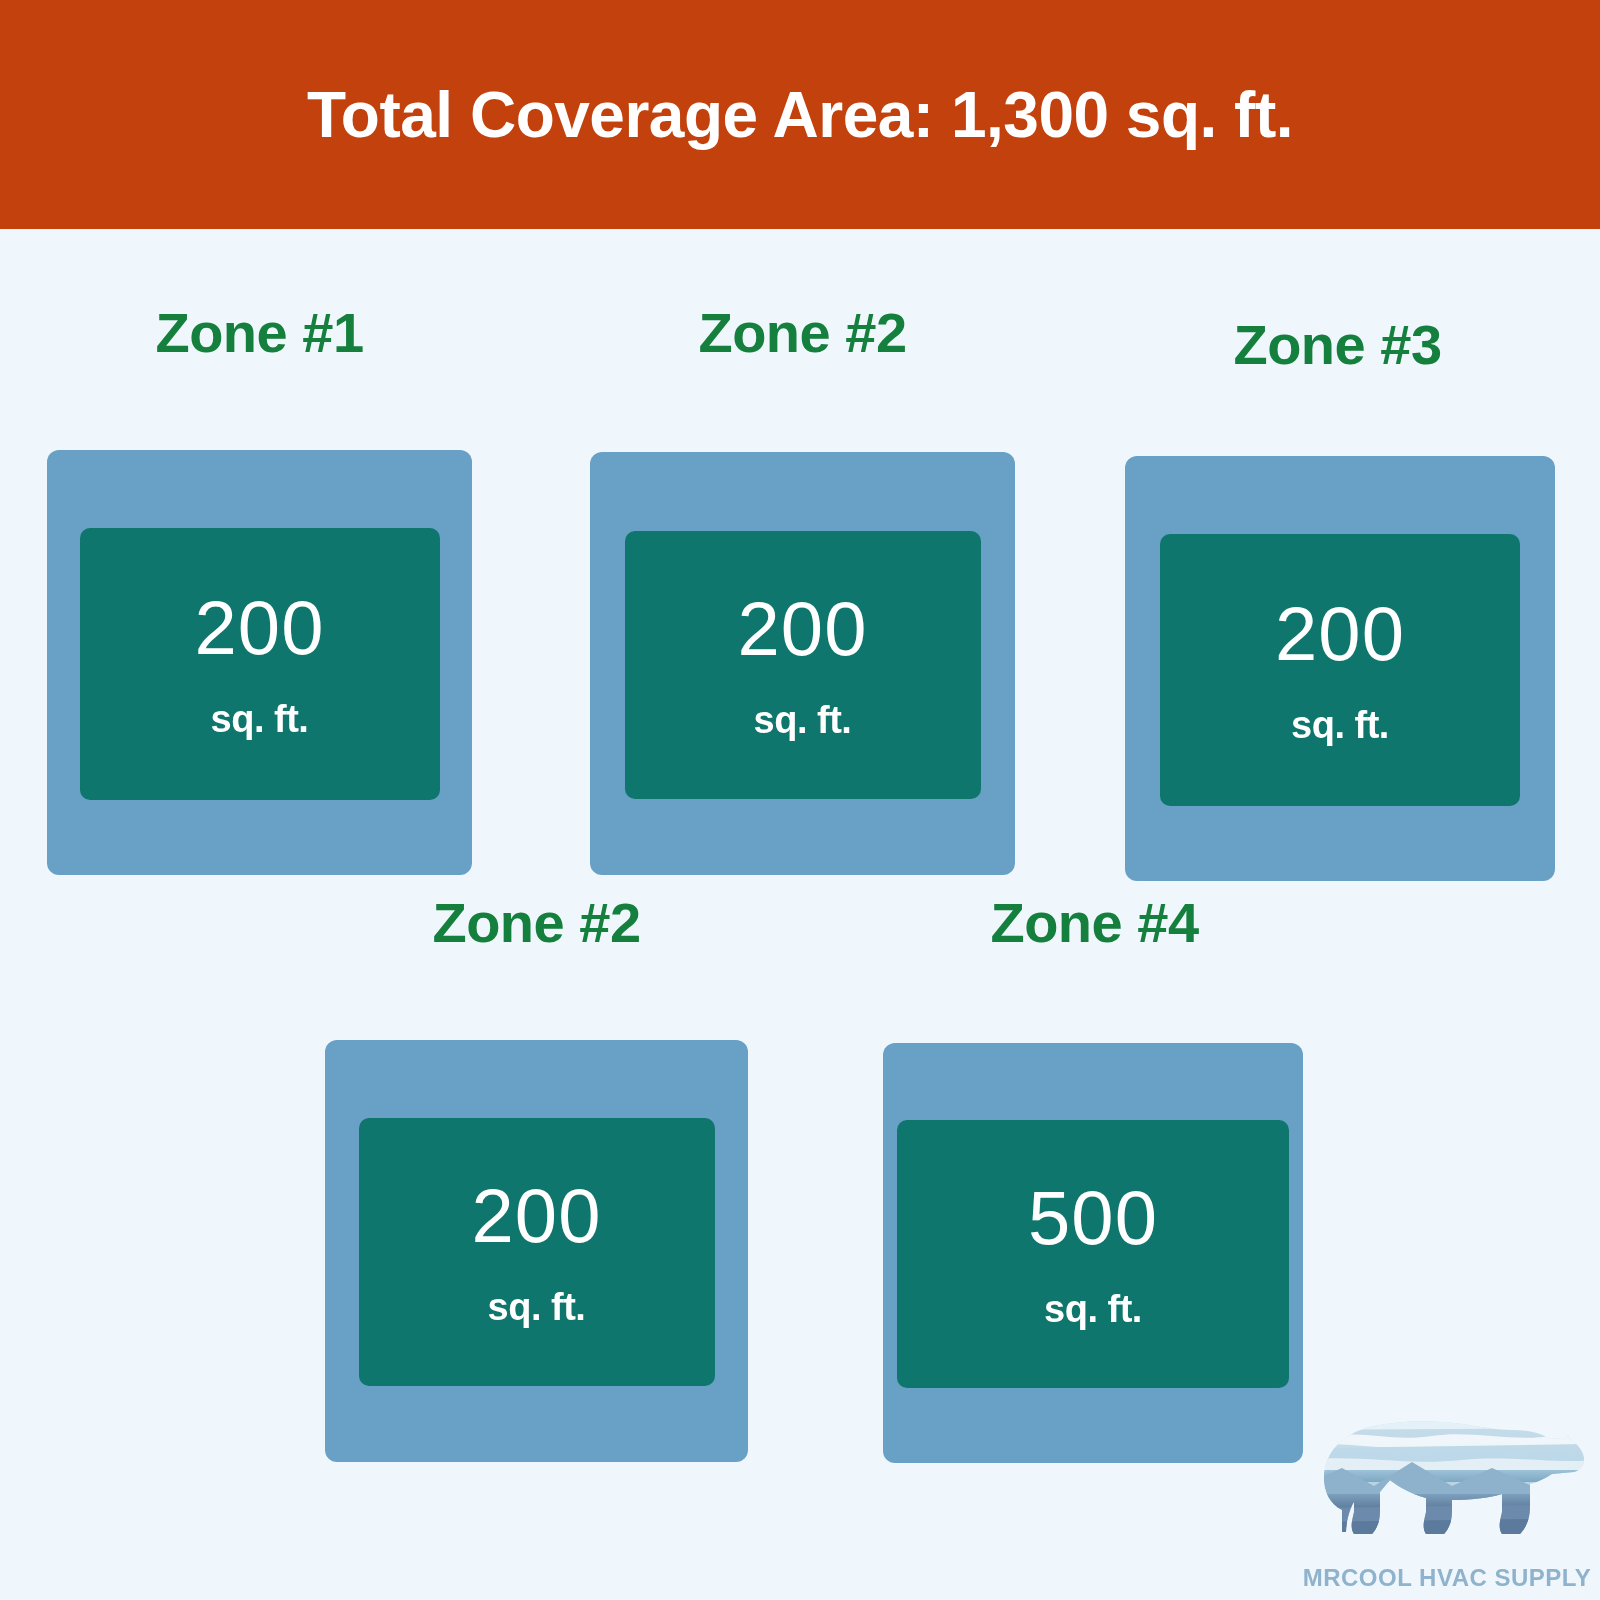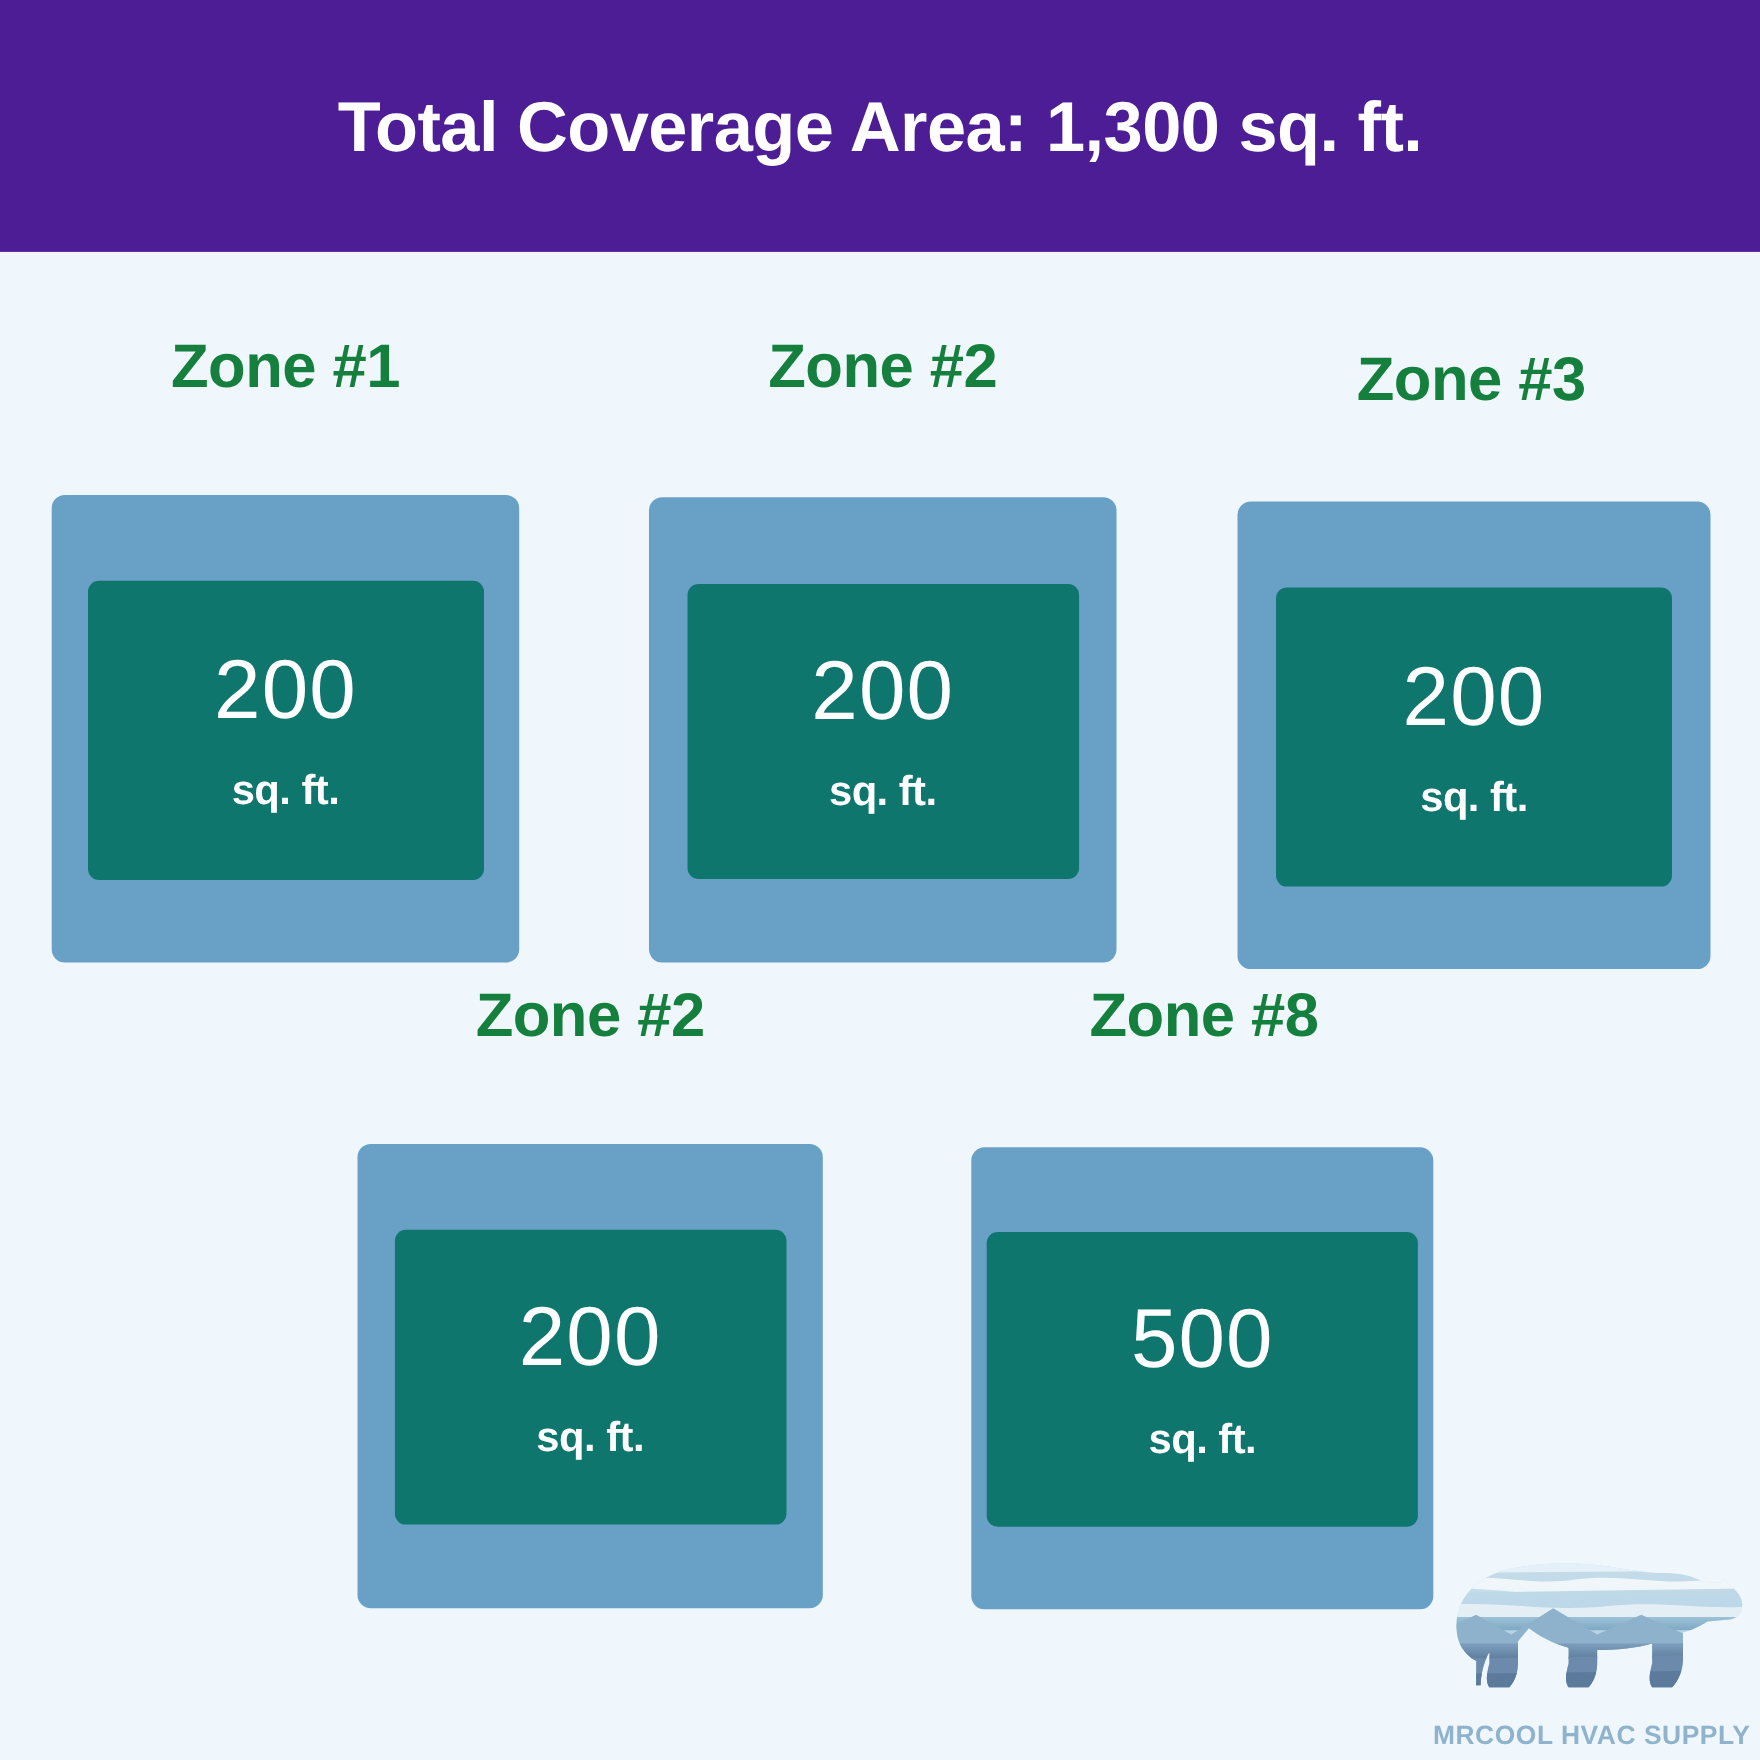--- a/index.html
+++ b/index.html
@@ -15,21 +15,21 @@
     position: relative;
   }
 
   
   .header-band {
     position: absolute;
     left: 0;
     top: 0;
     width: 1600px;
     height: 229px;
-    background: #4c1d95;
+    background: #c2410c;
     display: flex;
     align-items: center;
     justify-content: center;
   }
   .header-title {
     color: #ffffff;
     font-size: 64px;
     font-weight: bold;
     letter-spacing: -0.5px;
     line-height: 1;
@@ -189,21 +189,21 @@
     <div class="zone-label">Zone #2</div>
     <div class="zone-card">
       <div class="zone-inner">
         <div class="zone-value">200</div>
         <div class="zone-unit">sq. ft.</div>
       </div>
     </div>
   </div>
 
   <div class="zone" id="zone-4">
-    <div class="zone-label">Zone #8</div>
+    <div class="zone-label">Zone #4</div>
     <div class="zone-card">
       <div class="zone-inner">
         <div class="zone-value">500</div>
         <div class="zone-unit">sq. ft.</div>
       </div>
     </div>
   </div>
 
 </div>
 

